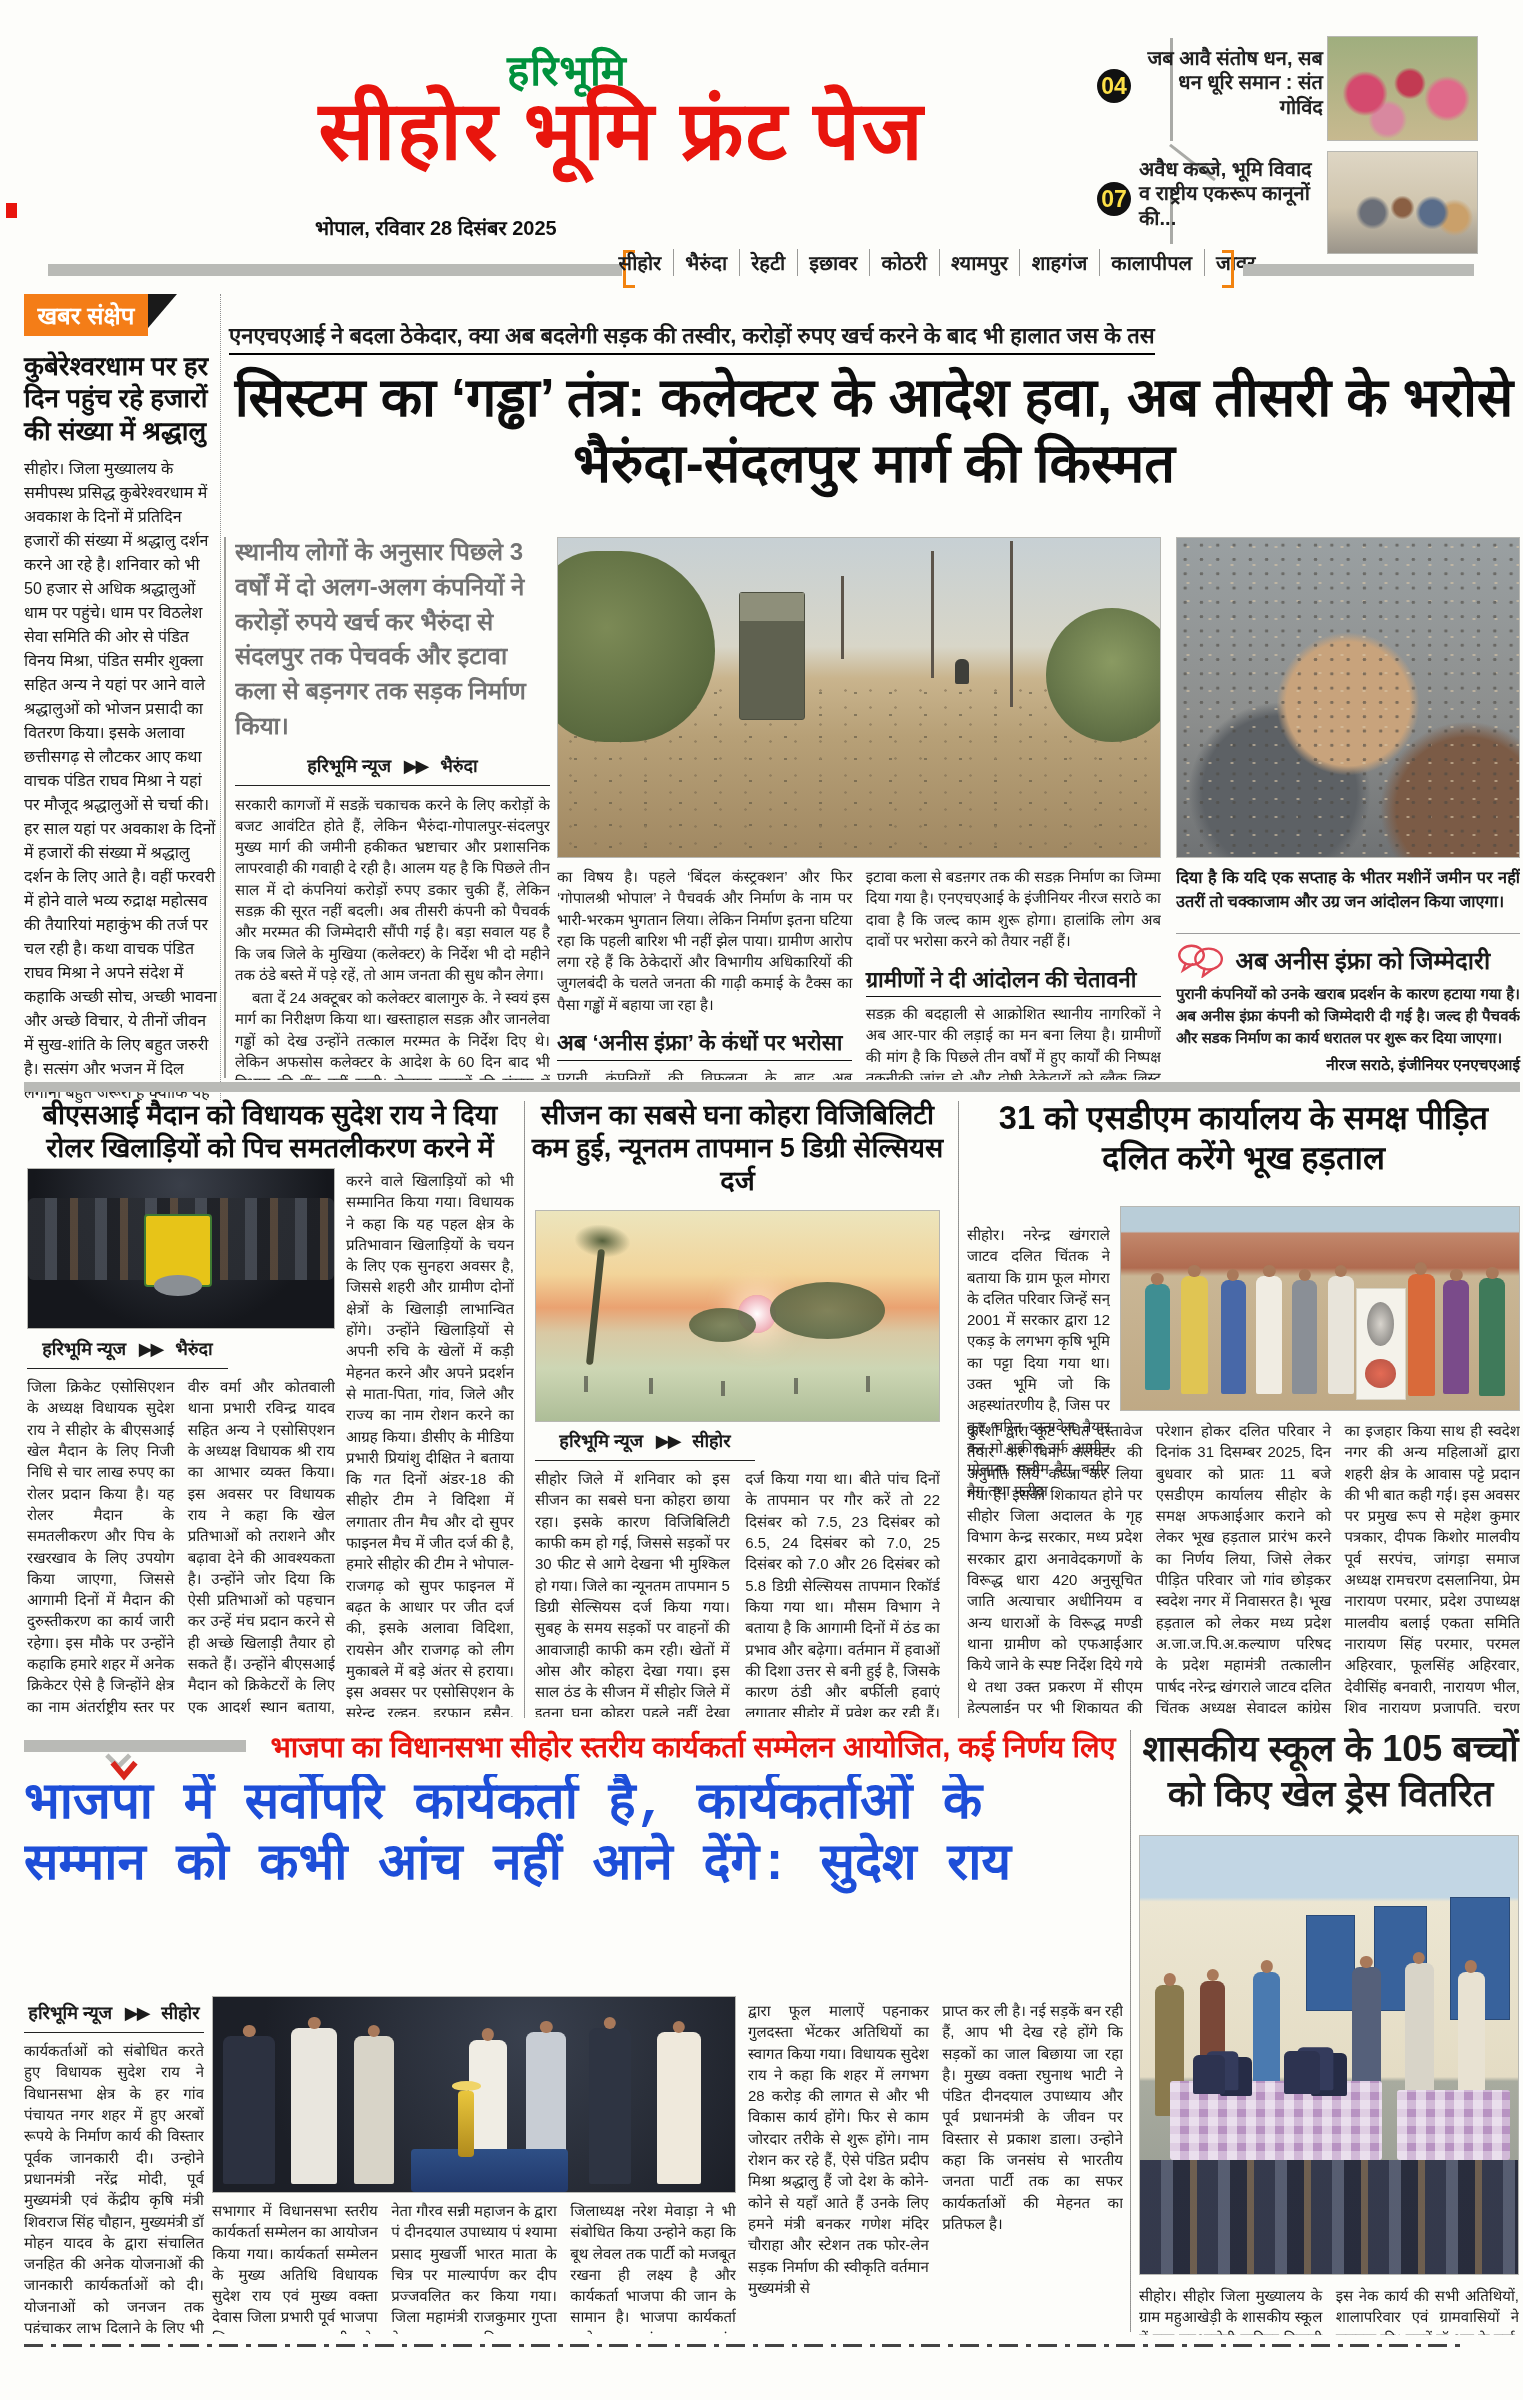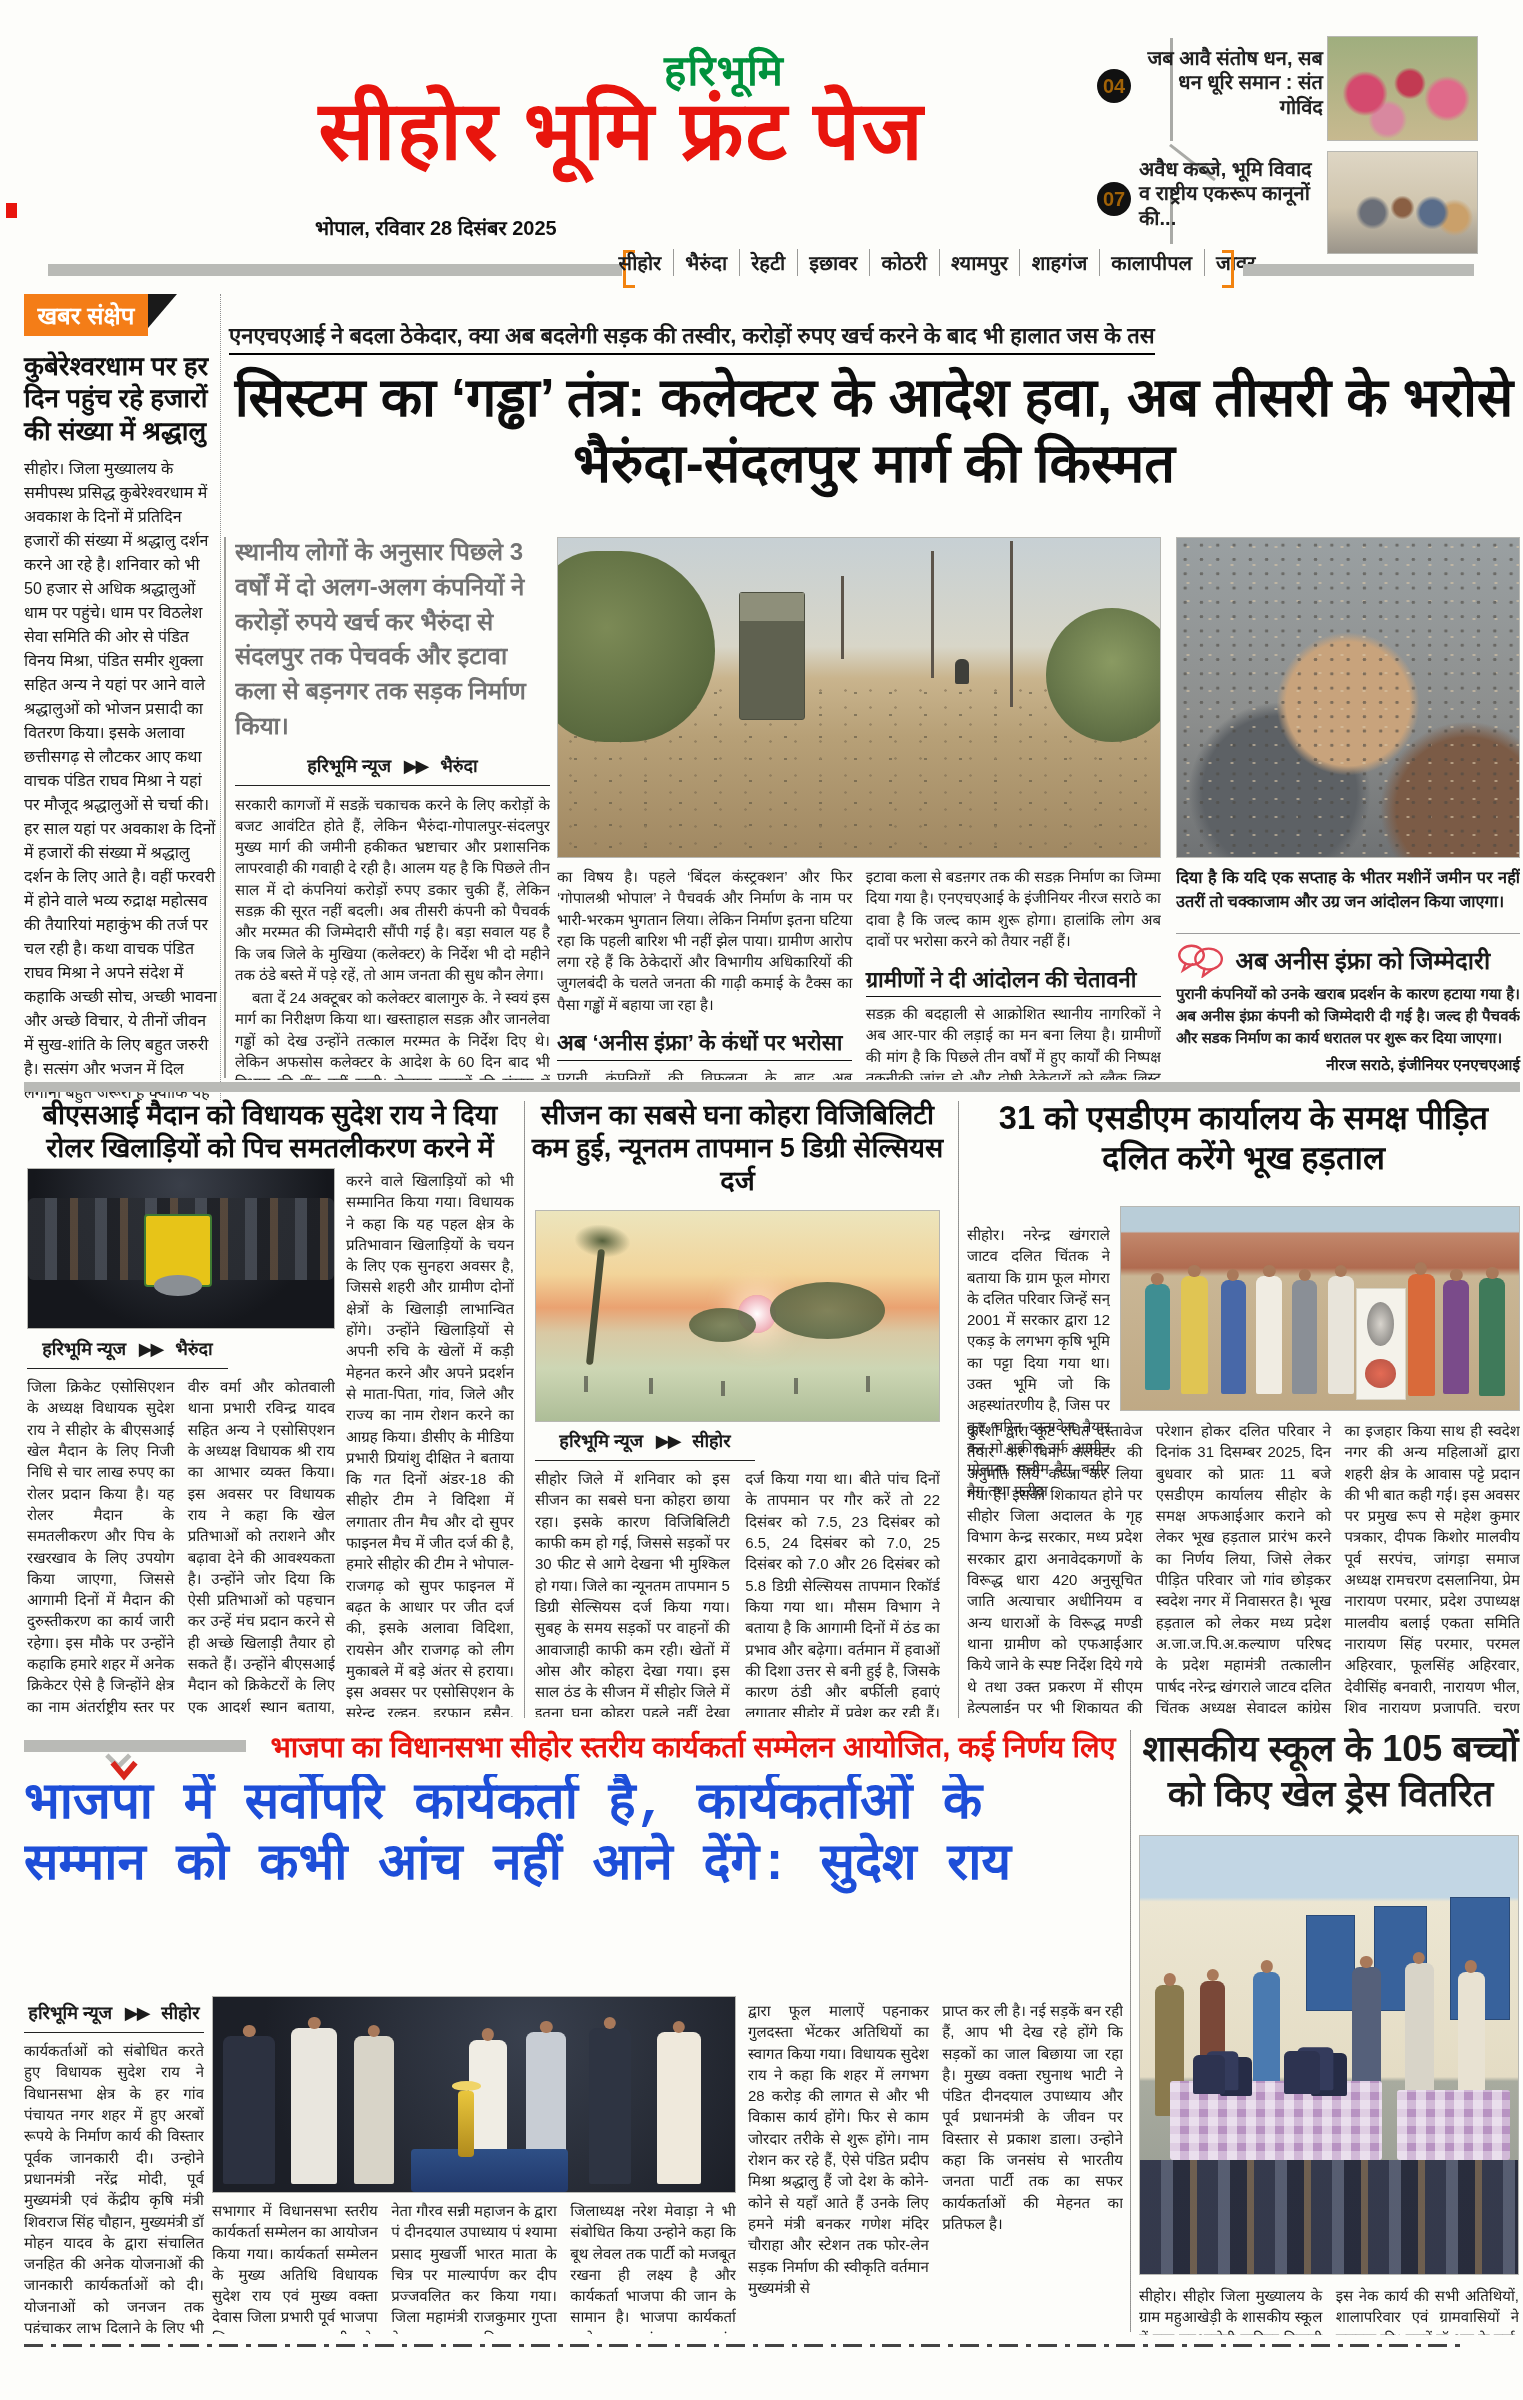--- a/index.html
+++ b/index.html
@@ -6,26 +6,26 @@
   *{box-sizing:border-box;}
   #page{
     position:relative;width:1524px;height:2400px;margin:0 auto;
     background:#fdfdfa;color:#1b1b1b;
     font-family:"Liberation Sans","DejaVu Sans",sans-serif;overflow:hidden;
   }
   .abs{position:absolute;}
   .just{text-align:justify;}
   .clip{overflow:hidden;}
   
-  .brand{font-size:42px;font-weight:800;color:#00913c;text-align:right;letter-spacing:1px;}
+  .brand{font-size:42px;font-weight:800;color:#00913c;text-align:left;letter-spacing:1px;}
   .title{font-size:82px;line-height:1.05;font-weight:800;color:#e8150d;text-align:center;letter-spacing:1.9px;}
   .dateline{font-size:20px;font-weight:700;color:#111;}
   .teaser-text{font-size:20px;line-height:1.22;font-weight:700;color:#222;}
-  .page-badge{width:34px;height:34px;border-radius:50%;background:#111;color:#a16207;
-    font-size:20px;font-weight:700;display:flex;align-items:center;justify-content:center;}
+  .page-badge{width:34px;height:34px;border-radius:50%;background:#111;color:#fde047;
+    font-size:23px;font-weight:700;display:flex;align-items:center;justify-content:center;}
   .tphoto{border:1px solid #caccc9;}
   .graybar{background:#b9bab6;height:11.5px;}
   .navrow{display:flex;justify-content:center;gap:0;font-size:20px;font-weight:800;color:#1d1d1d;}
   .navrow .nav-item{padding:0 11.5px;cursor:pointer;white-space:nowrap;}
   .navrow .nav-item + .nav-item{border-left:1.9px solid #9a9a98;}
   .obracket{border:3.8px solid #f2830f;}
   .obracket.left{border-right:none;}
   .obracket.right{border-left:none;}
   
   .section-flag{background:#f47d17;color:#fff;font-size:24px;font-weight:800;

